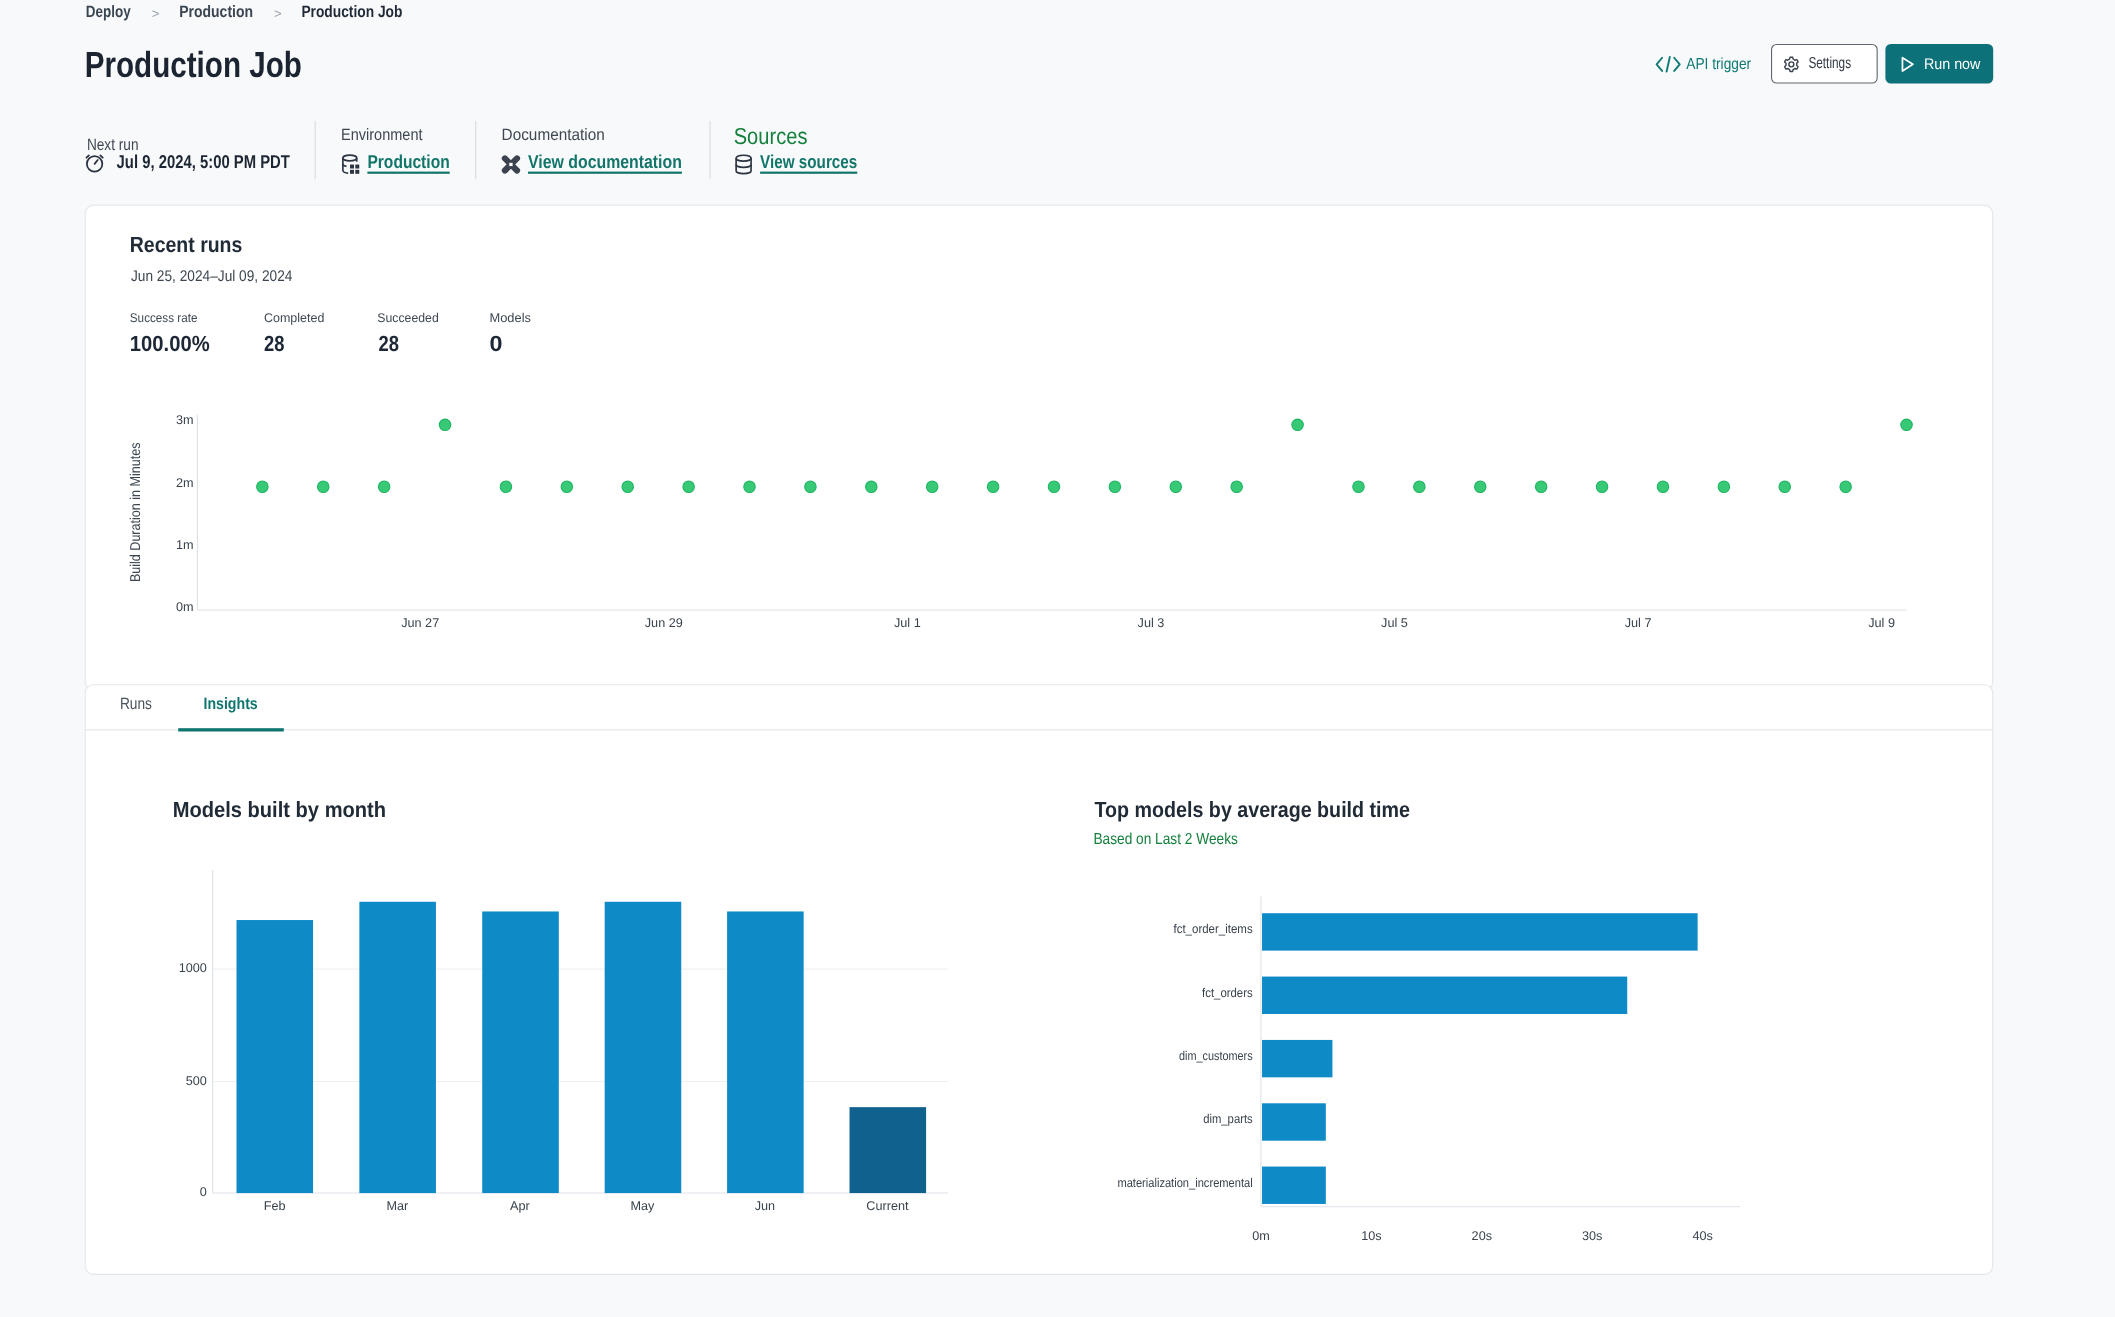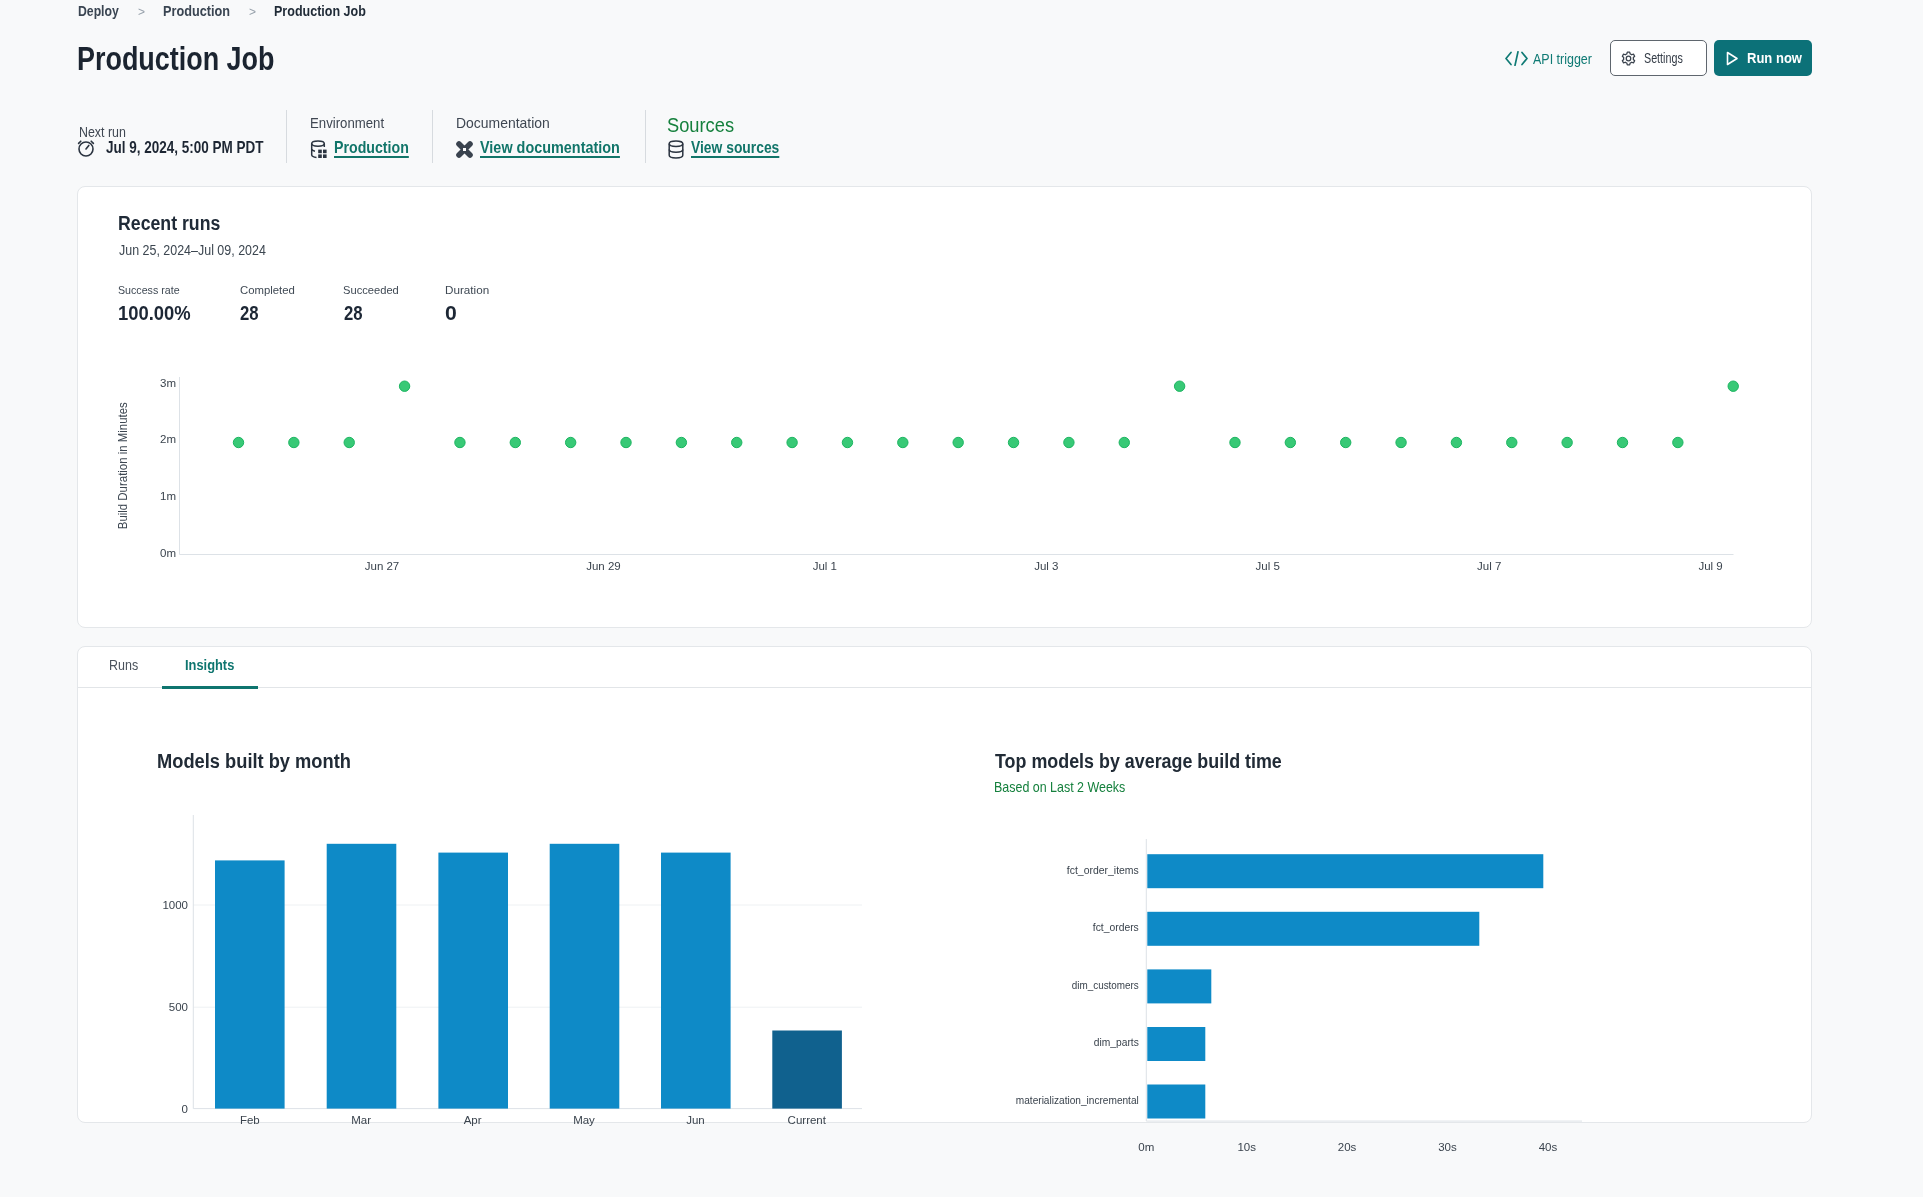--- a/index.html
+++ b/index.html
@@ -34,21 +34,21 @@
 <svg width="17" height="17" viewBox="0 0 24 24" style="margin-right:7px">
       <path fill="none" stroke="#3a424d" stroke-width="1.8" stroke-linejoin="round" d="M10.3 2.9 L13.7 2.9 L14.3 5.4 A7 7 0 0 1 16.5 6.7 L19 5.9 L20.7 8.9 L18.8 10.7 A7 7 0 0 1 18.8 13.3 L20.7 15.1 L19 18.1 L16.5 17.3 A7 7 0 0 1 14.3 18.6 L13.7 21.1 L10.3 21.1 L9.7 18.6 A7 7 0 0 1 7.5 17.3 L5 18.1 L3.3 15.1 L5.2 13.3 A7 7 0 0 1 5.2 10.7 L3.3 8.9 L5 5.9 L7.5 6.7 A7 7 0 0 1 9.7 5.4 Z"></path>
       <circle cx="12" cy="12" r="3.2" fill="none" stroke="#3a424d" stroke-width="1.8"></circle>
     </svg>
 <span class="ts" id="sett" style="font-size:14.5px;color:#333b46"><i style="transform:scaleX(0.74)">Settings</i></span>
 </div>
 <div class="btn" id="btnrun" style="left:1714px;width:98px;background:#0c7178">
 <svg width="16" height="17" viewBox="0 0 16 17" style="margin-right:7px;margin-left:4px">
       <path d="M3.5 2.5 L13 8.5 L3.5 14.5 Z" fill="none" stroke="#fff" stroke-width="1.6" stroke-linejoin="round"></path>
     </svg>
-<span class="ts" id="runt" style="font-size:14px;font-weight:700;color:#fff"><i style="transform:scaleX(0.93)">Run now</i></span>
+<span class="ts" id="runt" style="font-size:14px;font-weight:400;color:#fff"><i style="transform:scaleX(0.93)">Run now</i></span>
 </div>
 
 <span class="t" id="ml1" style="left:78.5px;top:124px;font-size:15px;color:#3f4752"><i style="transform:scaleX(0.827)">Next run</i></span>
 <span class="t" id="ml2" style="left:310px;top:115px;font-size:15px;color:#3f4752"><i style="transform:scaleX(0.88)">Environment</i></span>
 <span class="t" id="ml3" style="left:456px;top:115px;font-size:15px;color:#3f4752"><i style="transform:scaleX(0.929)">Documentation</i></span>
 <span class="t" id="ml4" style="left:667px;top:114px;font-size:21px;color:#15803d"><i style="transform:scaleX(0.87)">Sources</i></span>
 <div class="vdiv" style="left:286px"></div>
 <div class="vdiv" style="left:432px"></div>
 <div class="vdiv" style="left:645px"></div>
 
@@ -83,21 +83,21 @@
     <path d="M2.2 9.5 A6.8 2.7 0 0 0 15.8 9.5" fill="none" stroke="#2b3440" stroke-width="1.5"></path>
   </svg>
 <span class="t" id="mlk3" style="left:691px;top:139px;font-size:17px;font-weight:700;color:#117569"><i style="text-decoration:underline;text-decoration-thickness:2px;text-underline-offset:3px;transform:scaleX(0.815)">View sources</i></span>
 
 <div class="card" style="top:186px;width:1735px;height:442px">
 <span class="t" id="c1t" style="left:39.7px;top:25.5px;font-size:20px;font-weight:700;color:#202b38"><i style="transform:scaleX(0.885)">Recent runs</i></span>
 <span class="t" id="c1d" style="left:40.7px;top:55.8px;font-size:14px;color:#3c4650"><i style="transform:scaleX(0.89)">Jun 25, 2024–Jul 09, 2024</i></span>
 <span class="t" id="sl1" style="left:39.8px;top:98px;font-size:11.5px;color:#3f4954"><i style="transform:scaleX(0.926)">Success rate</i></span>
 <span class="t" id="sl2" style="left:162px;top:98px;font-size:11.5px;color:#3f4954"><i style="transform:scaleX(0.987)">Completed</i></span>
 <span class="t" id="sl3" style="left:265px;top:98px;font-size:11.5px;color:#3f4954"><i style="transform:scaleX(0.97)">Succeeded</i></span>
-<span class="t" id="sl4" style="left:367.4px;top:98px;font-size:11.5px;color:#3f4954"><i style="transform:scaleX(1.016)">Duration</i></span>
+<span class="t" id="sl4" style="left:367.4px;top:98px;font-size:11.5px;color:#3f4954"><i style="transform:scaleX(1.016)">Models</i></span>
 <span class="t" id="sv1" style="left:39.8px;top:116px;font-size:20px;font-weight:700;color:#1d2735"><i style="transform:scaleX(0.921)">100.00%</i></span>
 <span class="t" id="sv2" style="left:162.3px;top:116px;font-size:20px;font-weight:700;color:#1d2735"><i style="transform:scaleX(0.836)">28</i></span>
 <span class="t" id="sv3" style="left:266.3px;top:116px;font-size:20px;font-weight:700;color:#1d2735"><i style="transform:scaleX(0.836)">28</i></span>
 <span class="t" id="sv4" style="left:367.4px;top:116px;font-size:20px;font-weight:700;color:#1d2735"><i style="transform:scaleX(1.06)">0</i></span>
 <svg class="abs" style="left:0;top:0" width="1733" height="440" id="scatter">
       <line x1="101.5" y1="190" x2="101.5" y2="367.5" stroke="#dde2e7" stroke-width="1"></line>
       <line x1="101.5" y1="367.5" x2="1655.5" y2="367.5" stroke="#dde2e7" stroke-width="1"></line>
       <text x="98" y="195.8" text-anchor="end" font-size="11.5" fill="#3a434d" dominant-baseline="central">3m</text>
       <text x="98" y="252.43" text-anchor="end" font-size="11.5" fill="#3a434d" dominant-baseline="central">2m</text>
       <text x="98" y="309.06" text-anchor="end" font-size="11.5" fill="#3a434d" dominant-baseline="central">1m</text>
@@ -134,21 +134,21 @@
       <circle cx="1323.06" cy="255.5" r="5.2" fill="#38c976" stroke="#1cb561" stroke-width="1"></circle>
       <circle cx="1378.42" cy="255.5" r="5.2" fill="#38c976" stroke="#1cb561" stroke-width="1"></circle>
       <circle cx="1433.78" cy="255.5" r="5.2" fill="#38c976" stroke="#1cb561" stroke-width="1"></circle>
       <circle cx="1489.1399999999999" cy="255.5" r="5.2" fill="#38c976" stroke="#1cb561" stroke-width="1"></circle>
       <circle cx="1544.5" cy="255.5" r="5.2" fill="#38c976" stroke="#1cb561" stroke-width="1"></circle>
       <circle cx="1599.86" cy="255.5" r="5.2" fill="#38c976" stroke="#1cb561" stroke-width="1"></circle>
       <circle cx="1655.22" cy="199.2" r="5.2" fill="#38c976" stroke="#1cb561" stroke-width="1"></circle>
     </svg>
 </div>
 
-<div class="card" style="top:646px;width:1735px;height:477px">
+<div class="card" style="top:622px;width:1735px;height:537px">
 <div class="tabstrip"></div>
 <span class="t" id="tb1" style="left:30.7px;top:10px;font-size:15px;color:#4a525c"><i style="transform:scaleX(0.832)">Runs</i></span>
 <span class="t" id="tb2" style="left:107px;top:10.4px;font-size:15px;font-weight:700;color:#0e756f"><i style="transform:scaleX(0.857)">Insights</i></span>
 <div class="tabline"></div>
 <span class="t" id="lt" style="left:79px;top:104px;font-size:20px;font-weight:700;color:#212b36"><i style="transform:scaleX(0.914)">Models built by month</i></span>
 <span class="t" id="rt" style="left:917.4px;top:104.3px;font-size:20px;font-weight:700;color:#212b36"><i style="transform:scaleX(0.894)">Top models by average build time</i></span>
 <span class="t" id="rsub" style="left:916.4px;top:132.6px;font-size:14.5px;color:#15803d"><i style="transform:scaleX(0.859)">Based on Last 2 Weeks</i></span>
 <svg class="abs" style="left:0;top:0" width="1733" height="535" id="bars">
       <line x1="115.3" y1="258" x2="784" y2="258" stroke="#eef1f3" stroke-width="1"></line>
       <line x1="115.3" y1="360.2" x2="784" y2="360.2" stroke="#eef1f3" stroke-width="1"></line>

